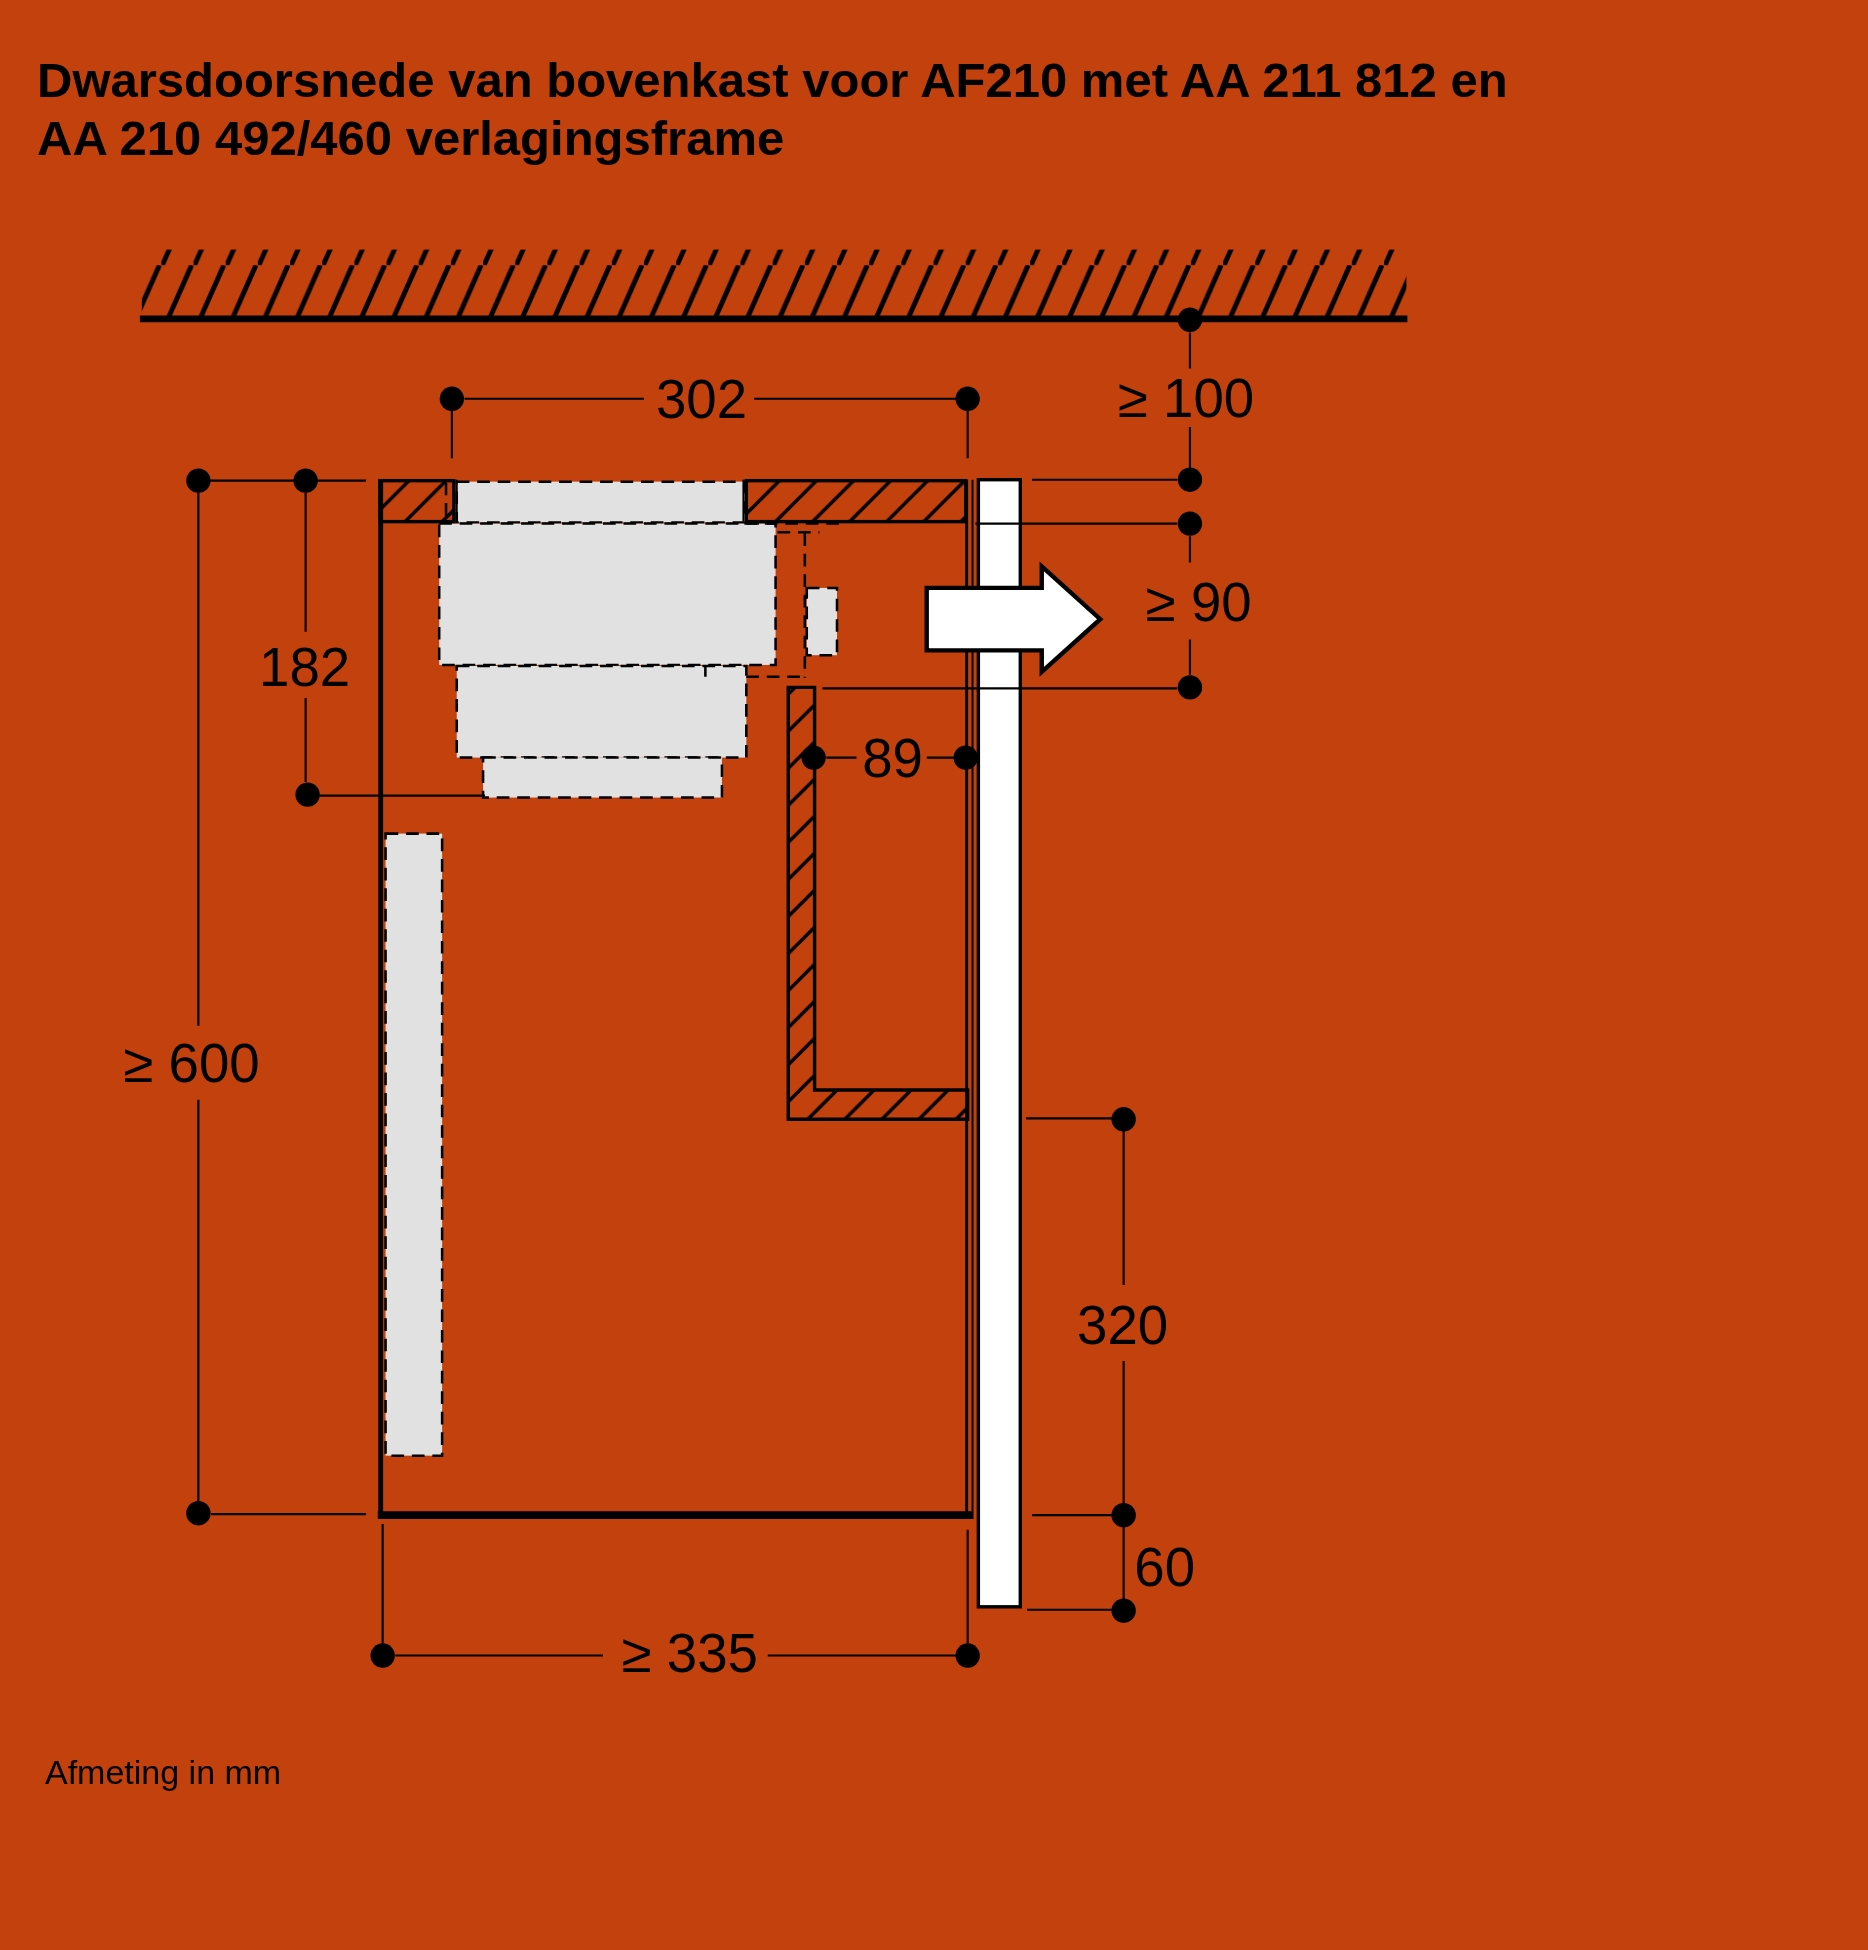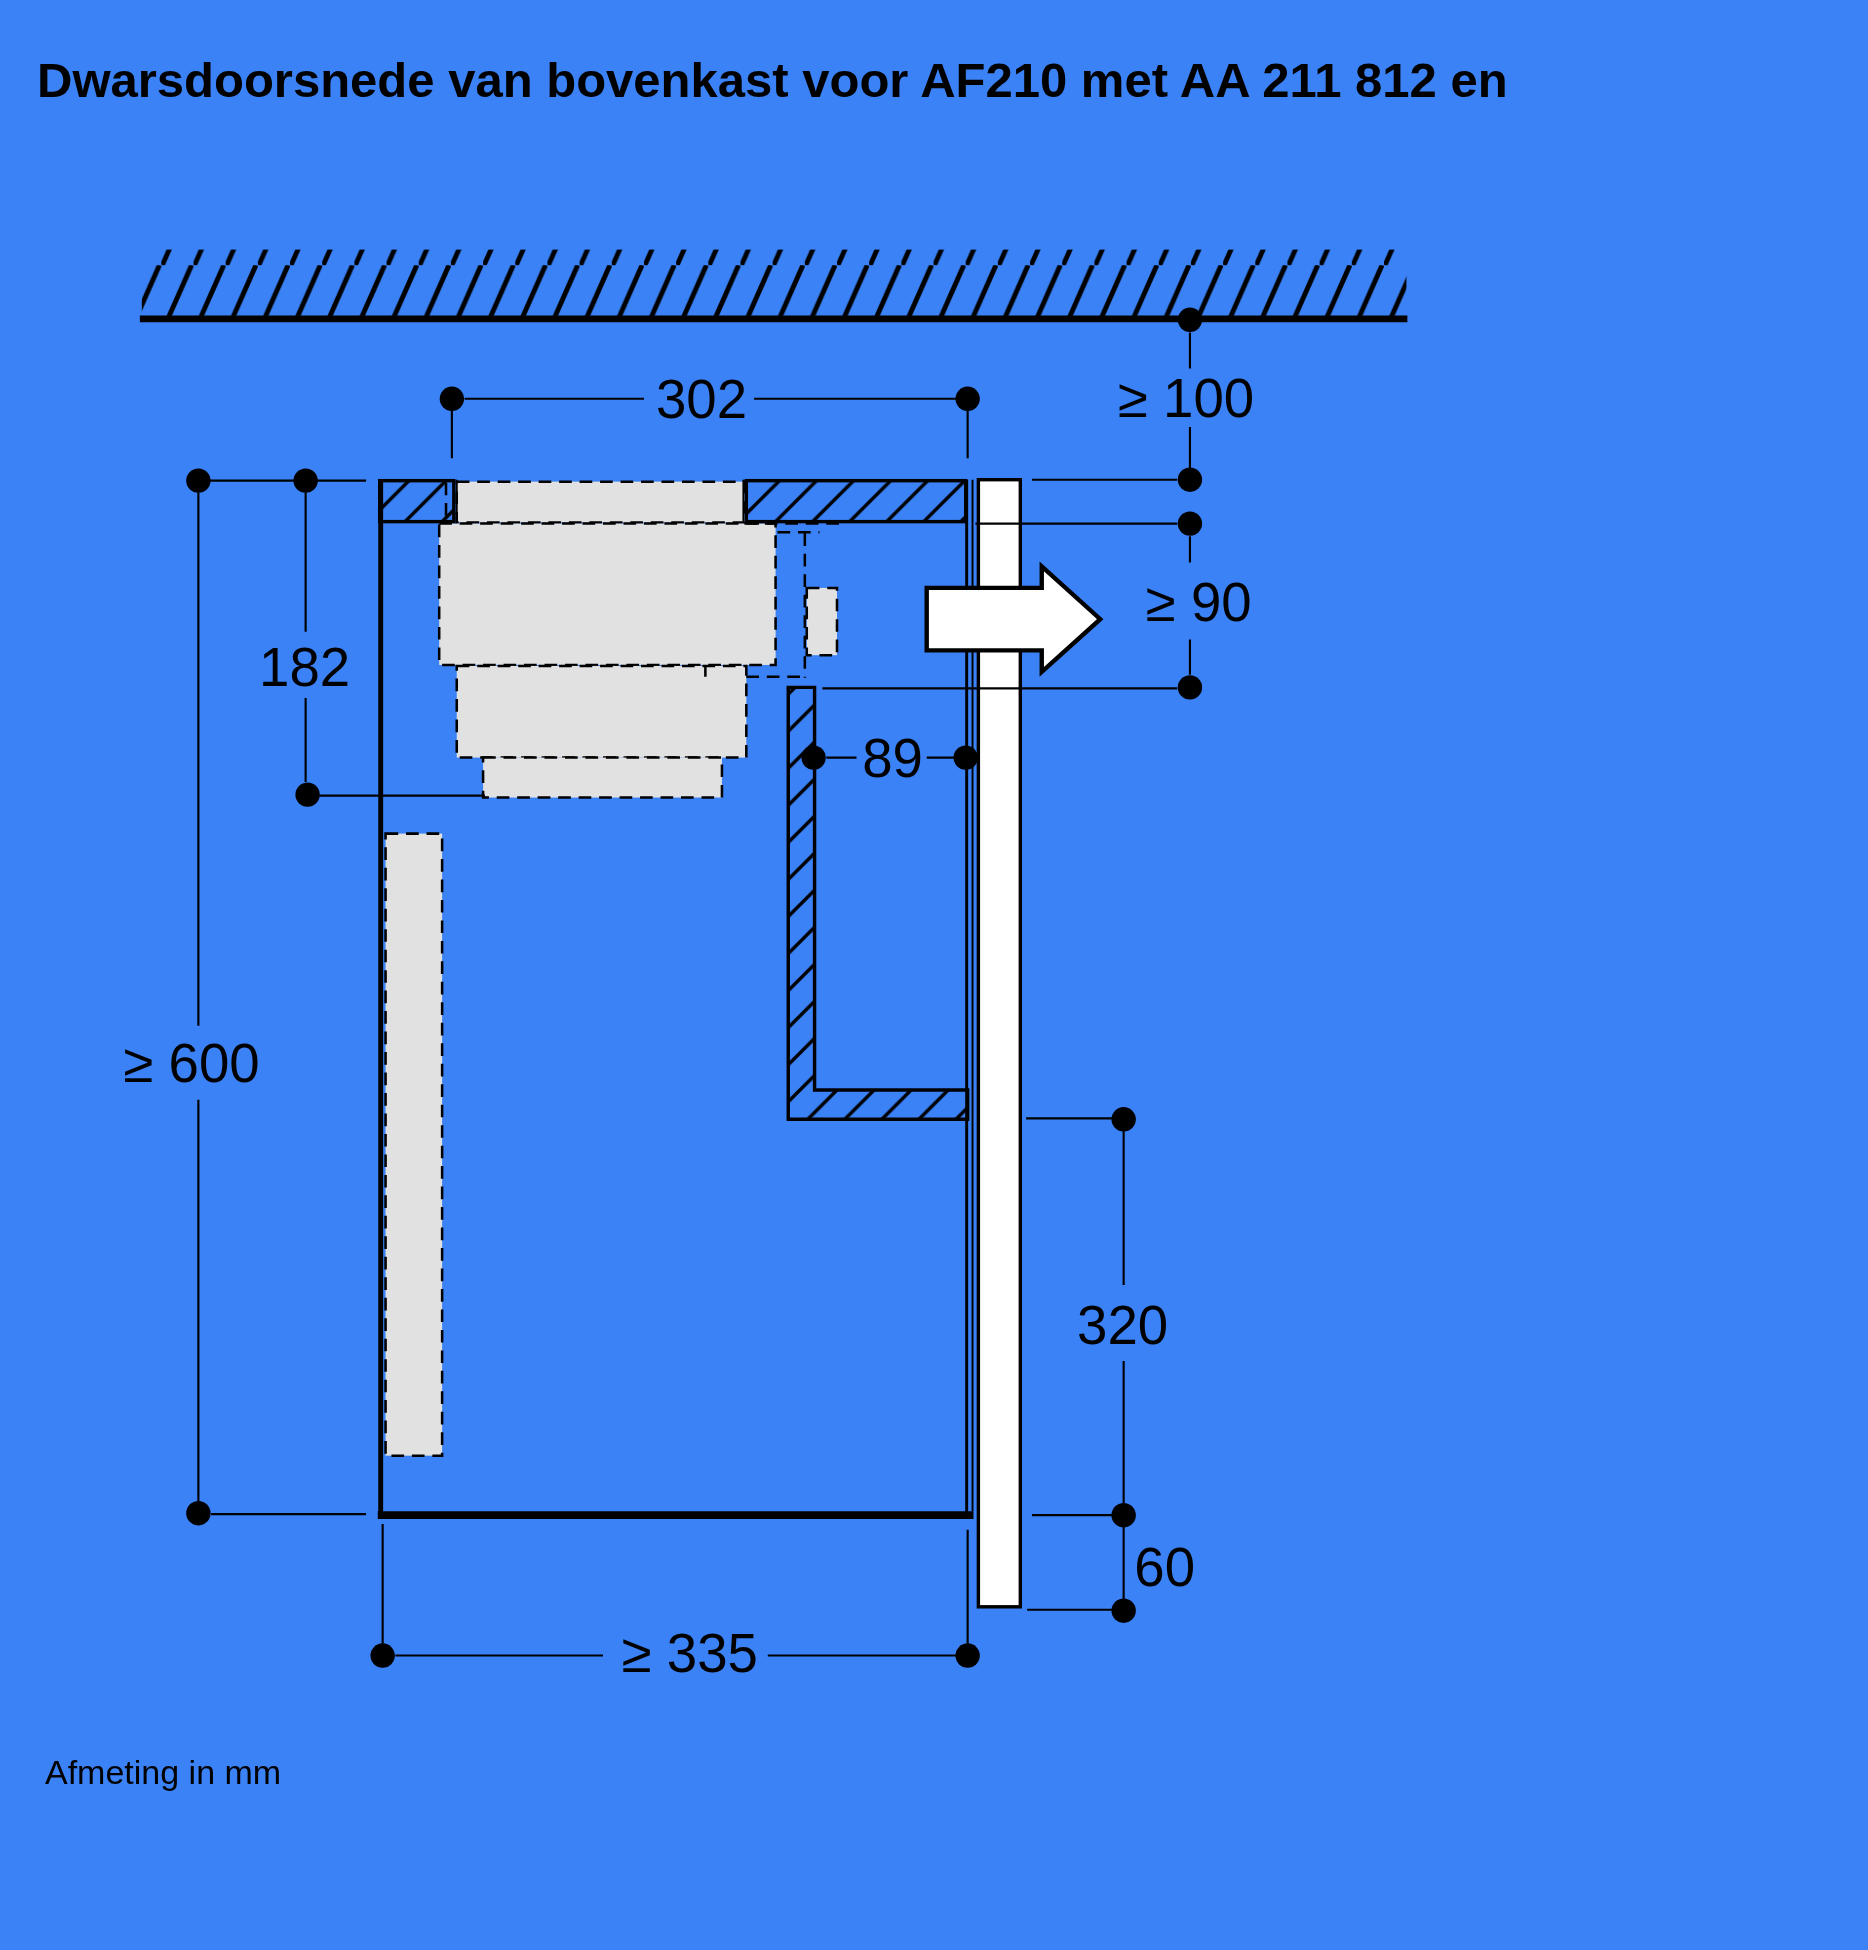--- a/index.html
+++ b/index.html
@@ -4,21 +4,21 @@
 <style>
   html, body {
     margin: 0;
     padding: 0;
     background: #ffffff;
   }
   #page {
     position: relative;
     width: 1869px;
     height: 1950px;
-    background: #3b82f6;
+    background: #c2410c;
     font-family: "Liberation Sans", sans-serif;
     color: #000;
     overflow: hidden;
   }
   #title {
     position: absolute;
     left: 37px;
     top: 51px;
     width: 1658px;
     font-size: 49px;
@@ -46,20 +46,21 @@
     fill: #000;
   }
 </style>
 </head>
 <body>
 
 <div id="page">
 
   <div id="title">
     <div>Dwarsdoorsnede van bovenkast voor AF210 met AA 211 812 en</div>
+    <div>AA 210 492/460 verlagingsframe</div>
   </div>
 
   <svg id="drawing" width="1869" height="1950" viewBox="0 0 1916 2000">
     <defs>
       <pattern id="ceilHatch" width="33" height="68" patternUnits="userSpaceOnUse">
         <line x1="1" y1="68" x2="31" y2="0" stroke="#000" stroke-width="5"></line>
       </pattern>
       <pattern id="diagHatch" width="38" height="38" patternUnits="userSpaceOnUse">
         <path d="M0,38 L38,0 M-19,19 L19,-19 M19,57 L57,19" stroke="#000" stroke-width="3.5" fill="none"></path>
       </pattern>

